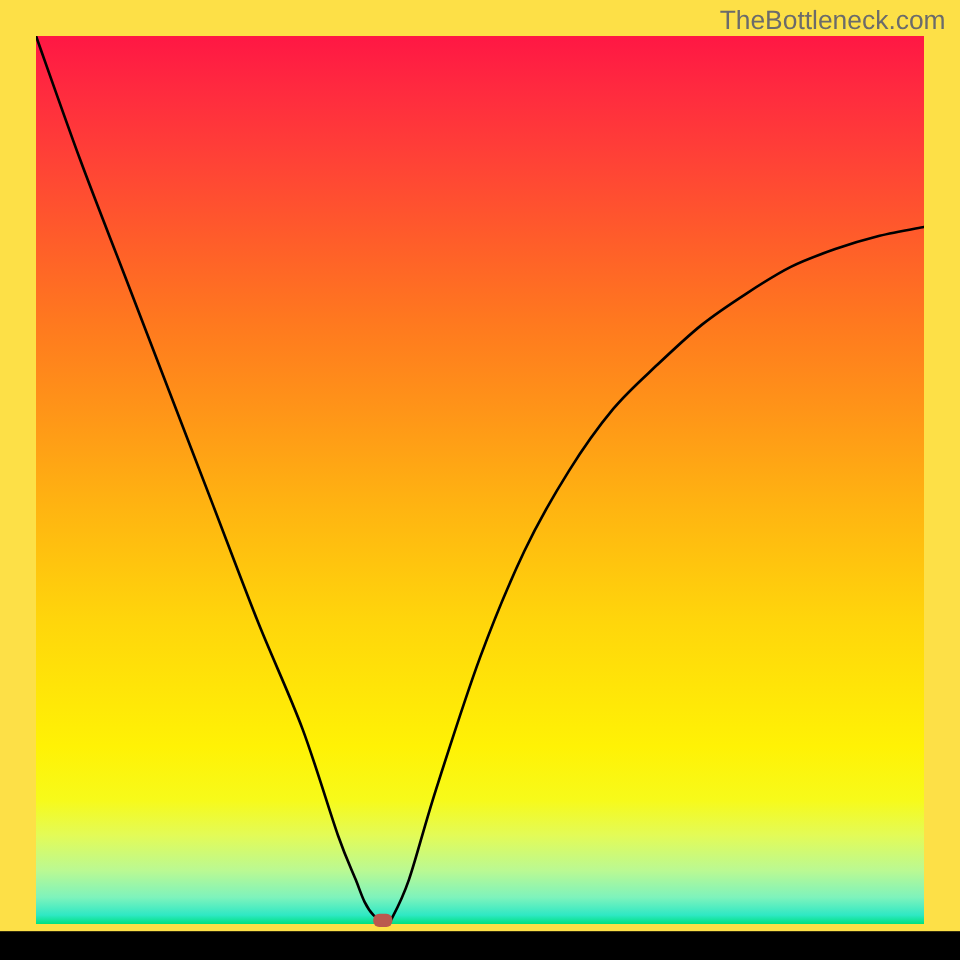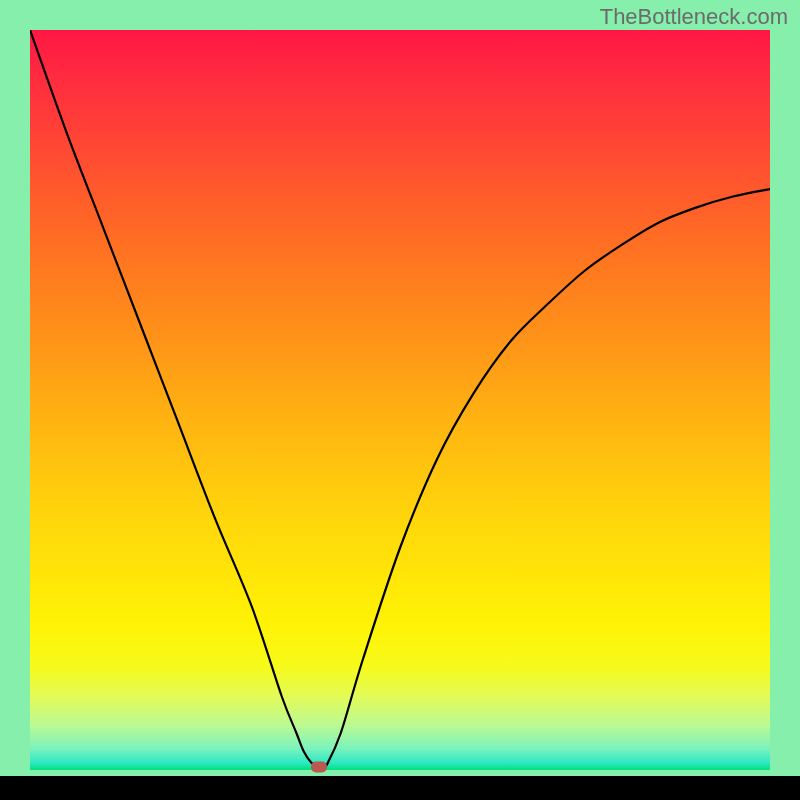--- a/index.html
+++ b/index.html
@@ -10,21 +10,21 @@
     background: #000;
     overflow: hidden;
     font-family: Arial, Helvetica, sans-serif;
   }
   .frame {
     position: absolute;
     left: 0;
     top: 0;
     width: 800px;
     height: 776px;
-    background: #86efac;
+    background: #fde047;
   }
   .plot-area {
     position: absolute;
     left: 30px;
     top: 30px;
     width: 740px;
     height: 740px;
     overflow: hidden;
   }
   .gradient-bg {

